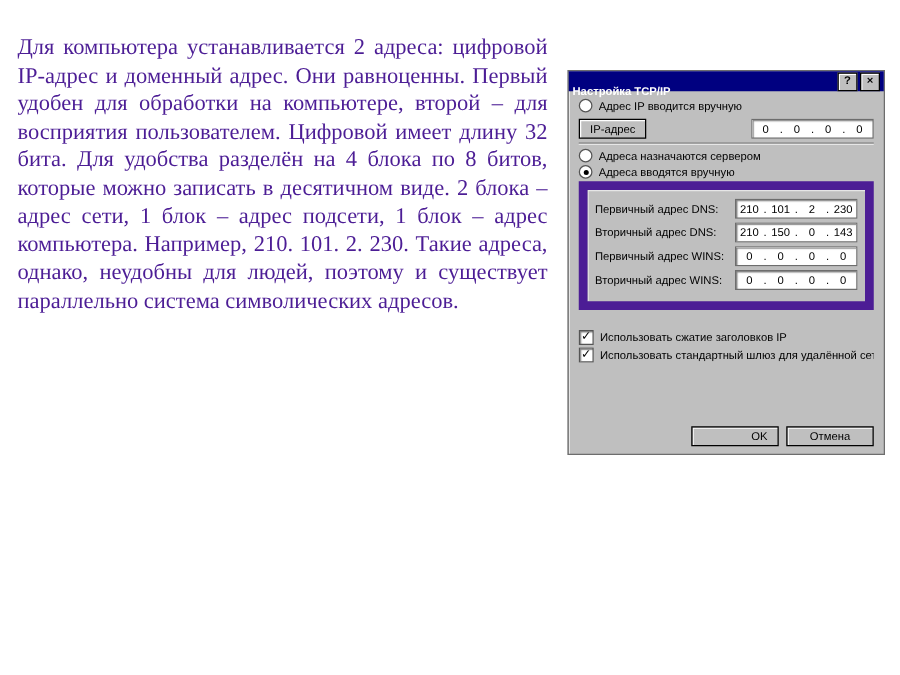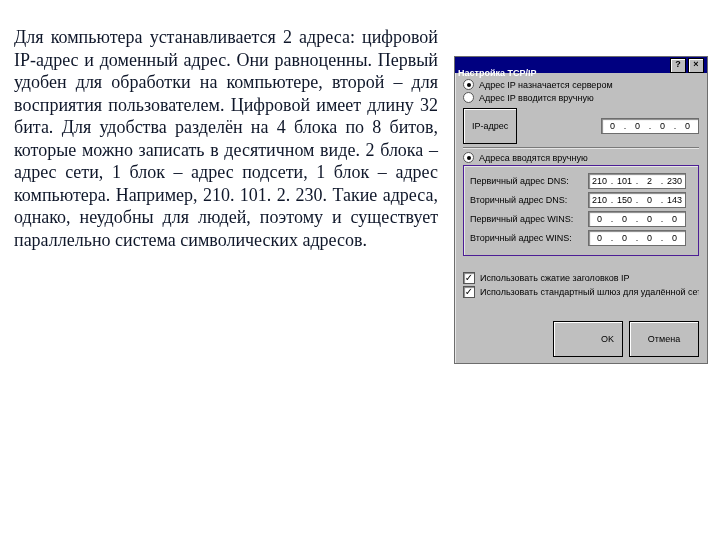--- a/index.html
+++ b/index.html
@@ -18,21 +18,21 @@
     height: 540px;
     position: relative;
   }
   .body-text {
     position: absolute;
     left: 14px;
     top: 26px;
     width: 424px;
     line-height: 1.25;
     text-align: justify;
-    color: #0f172a;
+    color: #4c1d95;
   }
   .body-text .indent {
     text-indent: 24px;
   }
   
   .dialog {
     position: absolute;
     left: 454px;
     top: 56px;
     width: 252px;
@@ -109,21 +109,21 @@
   }
   .dlg-label {
     white-space: nowrap;
     overflow: hidden;
     filter: blur(0.3px);
   }
   .btn {
     background: #bfbfbf;
     border: 1px solid #000;
     box-shadow: inset 1px 1px 0 #fff;
-    padding: 12px 8px;
+    padding: 2px 8px;
     font-size: 9px;
     font-family: Tahoma, Arial, sans-serif;
   }
   .ipfield {
     display: inline-flex;
     background: #fff;
     border: 1px solid #6d6d6d;
     box-shadow: inset 1px 1px 1px #888;
     height: 14px;
     width: 96px;
@@ -149,21 +149,21 @@
     white-space: nowrap;
     overflow: hidden;
     filter: blur(0.3px);
   }
   .footer {
     position: absolute;
     bottom: 6px; right: 8px;
     display: flex; gap: 6px;
   }
   .inset-box {
-    border: 1px solid #4c1d95;
+    border: 7px solid #4c1d95;
     box-shadow: inset 1px 1px 0 #e6e6e6;
     padding: 4px 6px 6px 6px;
     margin: 2px 0;
   }
 </style>
 </head>
 <body>
 <div class="page">
 
 <div class="body-text">
@@ -174,44 +174,44 @@
   <div class="titlebar">
     <span class="title">Настройка TCP/IP</span>
     <div class="titlebuttons">
       <div class="titlebtn">?</div>
       <div class="titlebtn">×</div>
     </div>
   </div>
 
   <div class="section">
     <div class="row">
-      <span class="radio sel"></span>
-      <span class="dlg-label">Адрес IP назначается сервером</span>
-    </div>
-    <div class="row">
       <span class="radio"></span>
       <span class="dlg-label">Адрес IP вводится вручную</span>
     </div>
 
     <div class="row" style="margin-top:5px;">
       <div class="btn">IP-адрес</div>
       <div style="flex:1"></div>
       <div class="ipfield">
         <span>0</span>
             <span class="dot">.</span>
         <span>0</span>
             <span class="dot">.</span>
         <span>0</span>
             <span class="dot">.</span>
         <span>0</span>
       </div>
     </div>
 
     <div class="hr"></div>
 
+    <div class="row">
+      <span class="radio"></span>
+      <span class="dlg-label">Адреса назначаются сервером</span>
+    </div>
     <div class="row">
       <span class="radio sel"></span>
       <span class="dlg-label">Адреса вводятся вручную</span>
     </div>
 
     <div class="inset-box">
       <div class="ip-row">
         <span class="lab">Первичный адрес DNS:</span>
         <div class="ipfield">
           <span>210</span>

